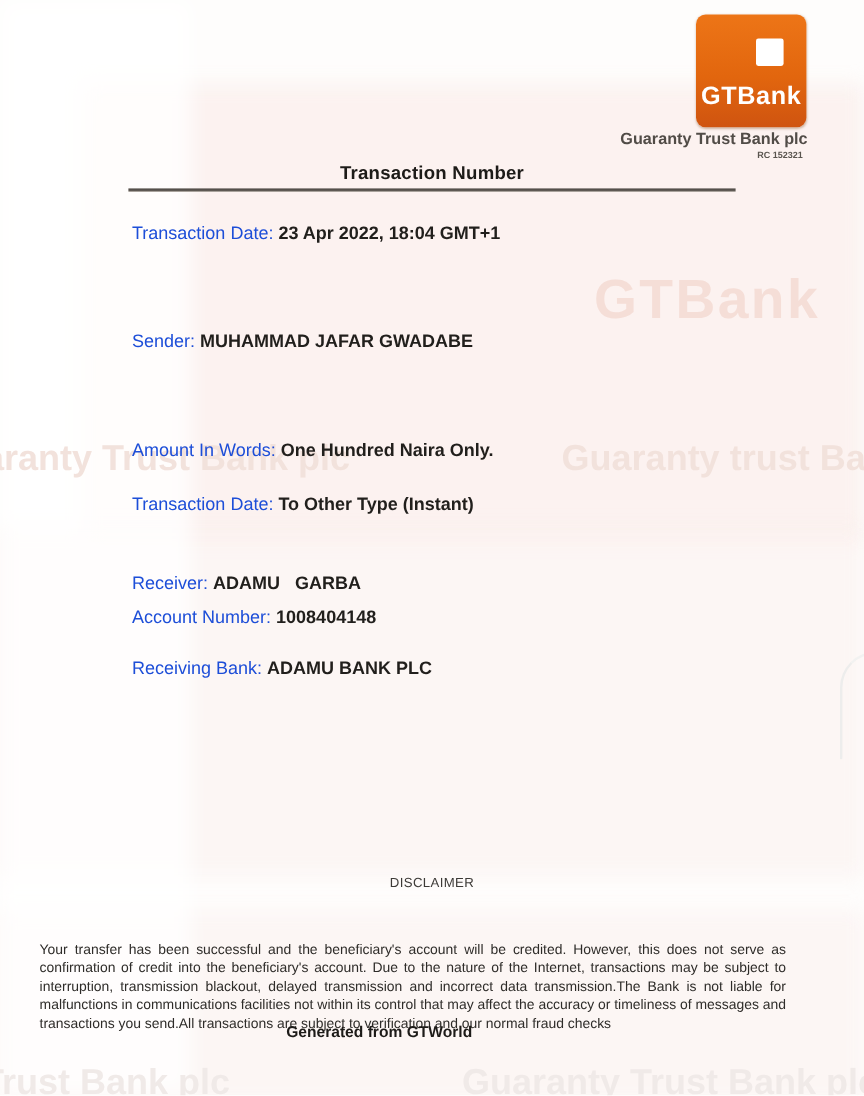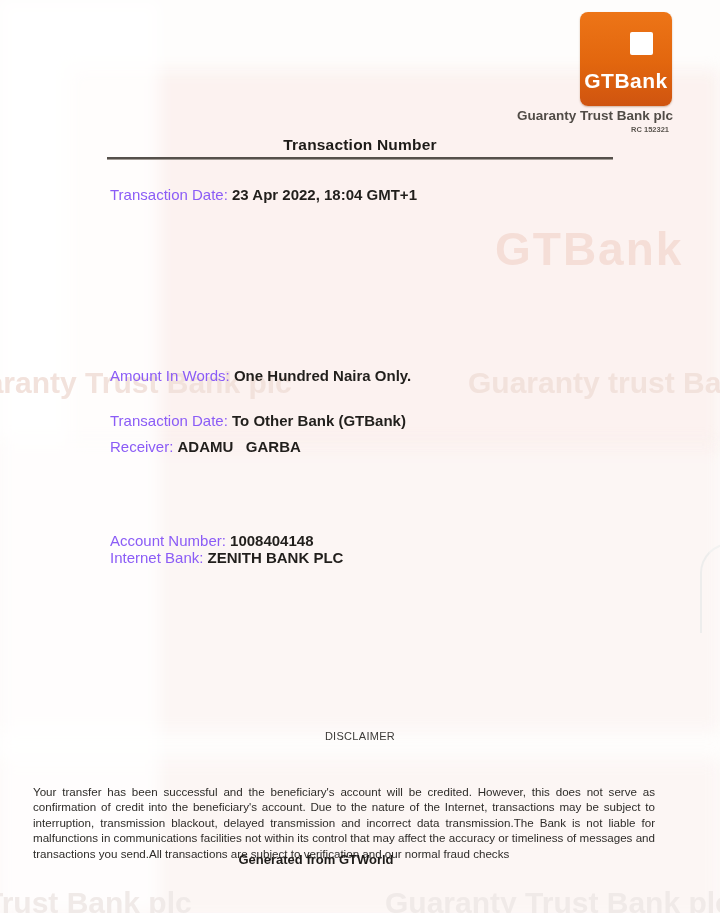--- a/index.html
+++ b/index.html
@@ -34,21 +34,21 @@
   .bank-name{position:absolute;top:108px;right:47px;font-size:13.5px;font-weight:bold;color:#514c47;}
   .rc-number{position:absolute;top:125px;right:51px;font-size:7.5px;font-weight:bold;color:#5a554f;margin-left:20px;}
 
   
   .title-wrap{position:absolute;left:107px;top:136px;width:506px;text-align:center;}
   .title{font-size:15.5px;font-weight:bold;color:#1d1b18;letter-spacing:0.2px;}
   .title-rule{margin-top:3px;height:3px;background:linear-gradient(180deg,#55504b 0%,#55504b 55%,#cfc8c1 100%);}
 
   
   .row{position:absolute;left:110px;width:562px;font-size:15px;line-height:22px;}
-  .lbl{color:#8b5cf6;}
+  .lbl{color:#1d4ed8;}
   .val{color:#211f1c;font-weight:bold;white-space:pre-wrap;}
 
   
   .disclaimer-heading{position:absolute;left:0;top:730px;width:720px;text-align:center;font-size:11px;color:#3c3a37;letter-spacing:0.3px;}
   .disclaimer-body{position:absolute;left:33px;top:752px;width:622px;font-size:11.6px;line-height:15.4px;color:#2e2c29;text-align:justify;margin-top:32px;}
 
   .generated{position:absolute;left:0;top:852px;width:632px;text-align:center;font-size:13px;font-weight:bold;color:#1d1b18;}
 
   
   .arc{position:absolute;left:700px;top:543px;width:40px;height:88px;
@@ -81,39 +81,43 @@
 
   <div class="title-wrap">
     <div class="title">Transaction Number</div>
     <div class="title-rule"></div>
   </div>
 
   <div class="row" style="top:184px">
     <span class="lbl">Transaction Date:</span>
     <span class="val">23 Apr 2022, 18:04 GMT+1</span>
   </div>
+  <div class="row" style="top:274px">
+    <span class="lbl">Sender:</span>
+    <span class="val">MUHAMMAD JAFAR GWADABE</span>
+  </div>
   <div class="row" style="top:365px">
     <span class="lbl">Amount In Words:</span>
     <span class="val">One Hundred Naira Only.</span>
   </div>
   <div class="row" style="top:410px">
     <span class="lbl">Transaction Date:</span>
-    <span class="val">To Other Bank (GTBank)</span>
+    <span class="val">To Other Type (Instant)</span>
   </div>
-  <div class="row" style="top:436px">
+  <div class="row" style="top:476px">
     <span class="lbl">Receiver:</span>
     <span class="val">ADAMU   GARBA</span>
   </div>
-  <div class="row" style="top:530px">
+  <div class="row" style="top:504px">
     <span class="lbl">Account Number:</span>
     <span class="val">1008404148</span>
   </div>
   <div class="row" style="top:547px">
-    <span class="lbl">Internet Bank:</span>
-    <span class="val">ZENITH BANK PLC</span>
+    <span class="lbl">Receiving Bank:</span>
+    <span class="val">ADAMU BANK PLC</span>
   </div>
 
   <div class="disclaimer-heading">DISCLAIMER</div>
   <div class="disclaimer-body">Your transfer has been successful and the beneficiary's account will be credited. However, this does not serve as confirmation of credit into the beneficiary's account. Due to the nature of the Internet, transactions may be subject to interruption, transmission blackout, delayed transmission and incorrect data transmission.The Bank is not liable for malfunctions in communications facilities not within its control that may affect the accuracy or timeliness of messages and transactions you send.All transactions are subject to verification and our normal fraud checks</div>
 
   <div class="generated">Generated from GTWorld</div>
 
 </div>
 
 </body></html>

